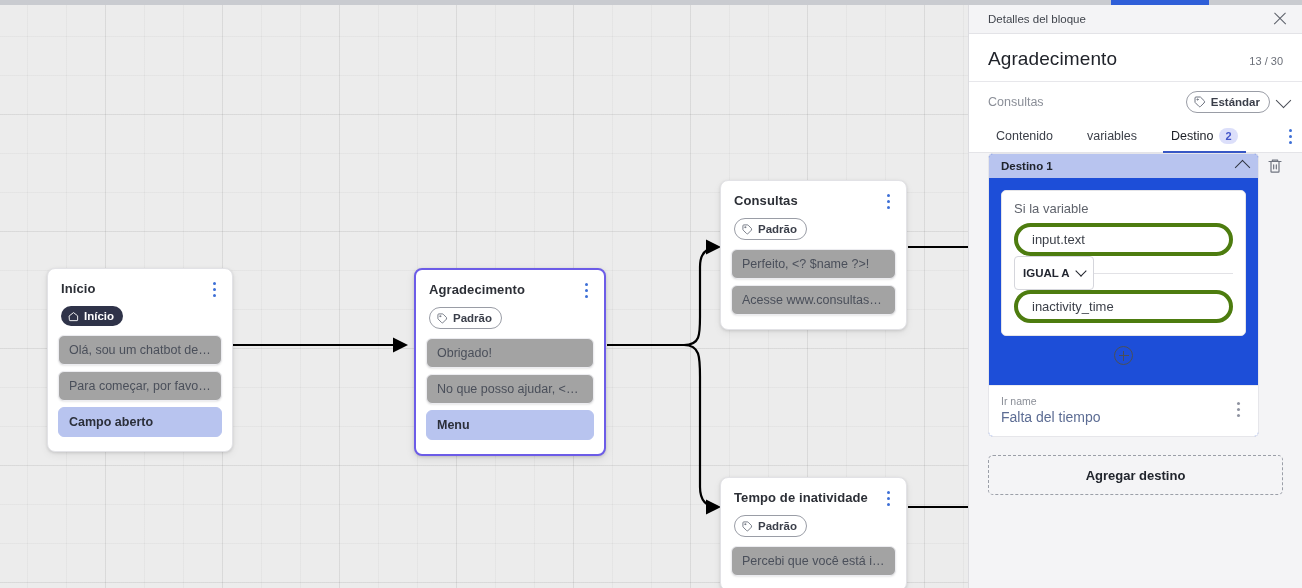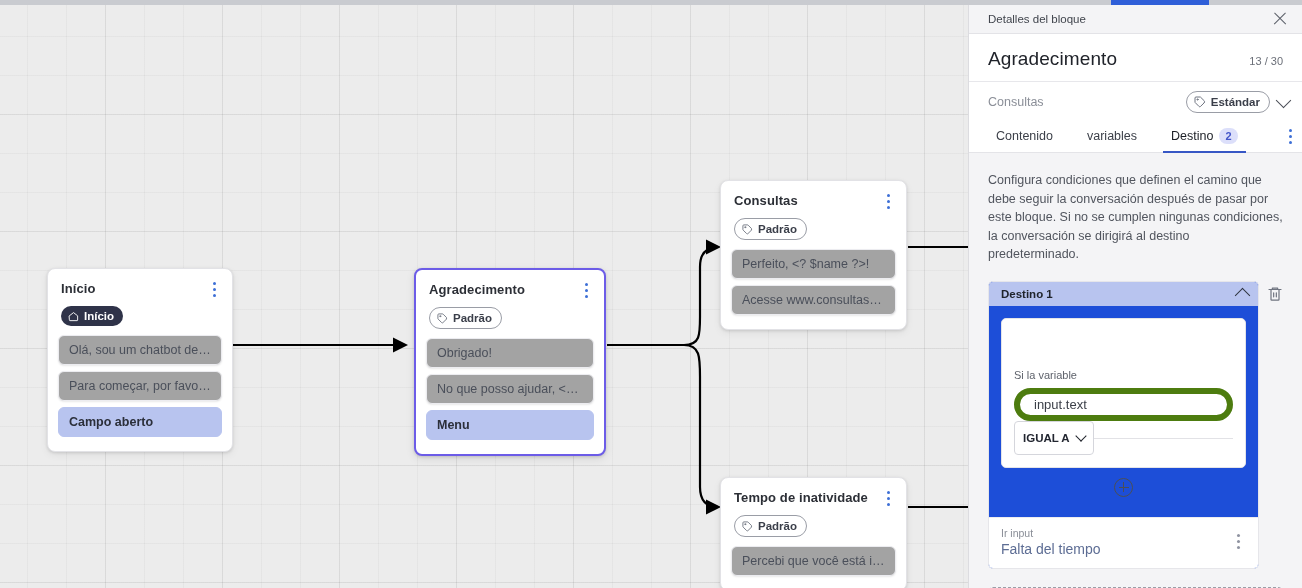--- a/index.html
+++ b/index.html
@@ -165,23 +165,23 @@
     background: #b8c4ef; height: 24px;
     display: flex; align-items: center; justify-content: space-between;
     padding: 0 10px 0 12px;
   }
   .dest-head-title { font-size: 11.5px; font-weight: 700; color: #20242c; }
   .dest-body { padding: 12px; }
   .cond-box {
     background: #ffffff; border: 1px solid #e4e4e8; border-radius: 5px;
     padding: 10px 12px 12px 12px;
   }
-  .cond-label { font-size: 11px; color: #5f636c; margin-bottom: 7px; margin-top: 40px; }
+  .cond-label { font-size: 13px; color: #5f636c; margin-bottom: 7px; }
   .cond-input {
-    border: 6px solid #4d7c0f; border-radius: 18px; background: #ffffff;
+    border: 4px solid #4d7c0f; border-radius: 18px; background: #ffffff;
     height: 33px; display: flex; align-items: center; padding: 0 14px;
     font-size: 13px; color: #3b3f48; width: 100%;
   }
   .op-row { position: relative; height: 34px; display: flex; align-items: center; }
   .op-row::after {
     content: ""; position: absolute; left: 0; right: 0; top: 17px;
     border-top: 1px solid #e2e2e6; z-index: 0;
   }
   .op-select {
     position: relative; z-index: 1;
@@ -386,49 +386,49 @@
         </div>
         <div class="kebab tabs-kebab">
             <i></i>
             <i></i>
             <i></i>
           </div>
       </div>
     </div>
 
     <div class="panel-scroll">
-      <div class="desc">Configura condiciones que definen el camino que debe seguir la conversación después de pasar por este bloque. Si no se cumplen ningunas condiciones, la conversación se dirigirá al destino predeterminado.</div>
 
       <div class="dest-wrap">
         <div class="dest-card">
           <div class="dest-head">
             <div class="dest-head-title">Destino 1</div>
             <span class="chev up"></span>
           </div>
 
           <div class="dest-body">
             <div class="cond-box">
               <div class="cond-label">Si la variable</div>
               <div class="cond-input">input.text</div>
               <div class="op-row">
                 <span class="op-select">
                   <span>IGUAL A</span>
                   <span class="op-chev"></span>
                 </span>
               </div>
+              <div class="cond-input">inactivity_time</div>
             </div>
 
             <div class="add-cond">
               <span class="plus-circle"></span>
             </div>
           </div>
 
           <div class="goto-row">
             <div>
-              <div class="goto-label">Ir input</div>
+              <div class="goto-label">Ir name</div>
               <div class="goto-value">Falta del tiempo</div>
             </div>
             <div class="kebab goto-kebab">
                 <i></i>
                 <i></i>
                 <i></i>
               </div>
           </div>
         </div>
 

